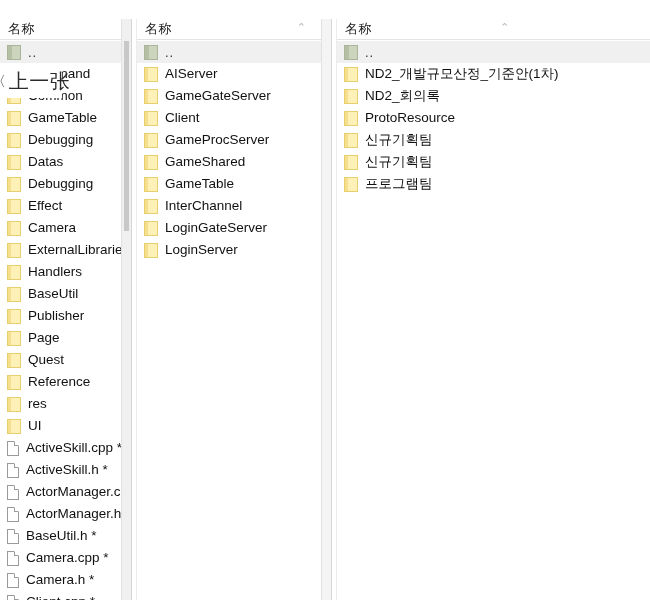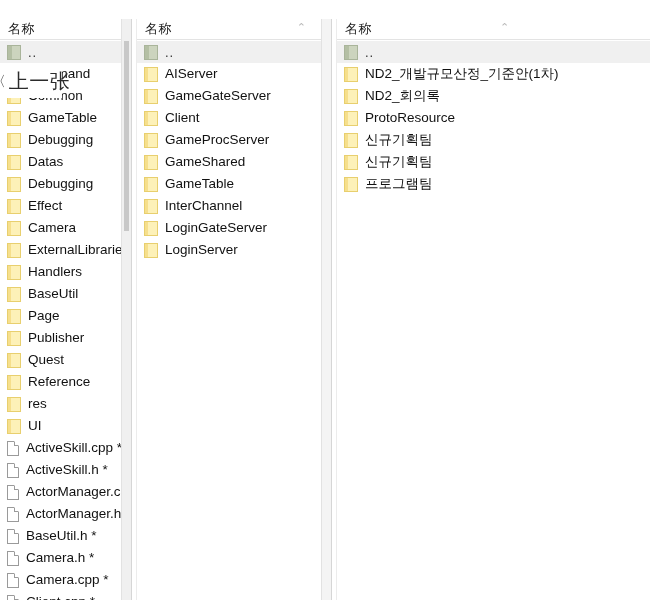--- a/index.html
+++ b/index.html
@@ -268,28 +268,28 @@
         <div class="row">
           <span class="ico folder"></span>
           <span class="label">Handlers</span>
         </div>
         <div class="row">
           <span class="ico folder"></span>
           <span class="label">BaseUtil</span>
         </div>
         <div class="row">
           <span class="ico folder"></span>
+          <span class="label">Publisher</span>
+        </div>
+        <div class="row">
+          <span class="ico folder"></span>
           <span class="label">Page</span>
         </div>
         <div class="row">
           <span class="ico folder"></span>
-          <span class="label">Publisher</span>
-        </div>
-        <div class="row">
-          <span class="ico folder"></span>
           <span class="label">Quest</span>
         </div>
         <div class="row">
           <span class="ico folder"></span>
           <span class="label">Reference</span>
         </div>
         <div class="row">
           <span class="ico folder"></span>
           <span class="label">res</span>
         </div>
@@ -312,25 +312,25 @@
         <div class="row">
           <span class="ico file"></span>
           <span class="label">ActorManager.h *</span>
         </div>
         <div class="row">
           <span class="ico file"></span>
           <span class="label">BaseUtil.h *</span>
         </div>
         <div class="row">
           <span class="ico file"></span>
+          <span class="label">Camera.cpp *</span>
+        </div>
+        <div class="row">
+          <span class="ico file"></span>
           <span class="label">Camera.h *</span>
-        </div>
-        <div class="row">
-          <span class="ico file"></span>
-          <span class="label">Camera.cpp *</span>
         </div>
         <div class="row">
           <span class="ico file"></span>
           <span class="label">Client.cpp *</span>
         </div>
       </div>
     <div class="rail">
       <div class="thumb" style="top:22px;height:190px;"></div>
     </div>
     <div class="clip-fade"></div>

